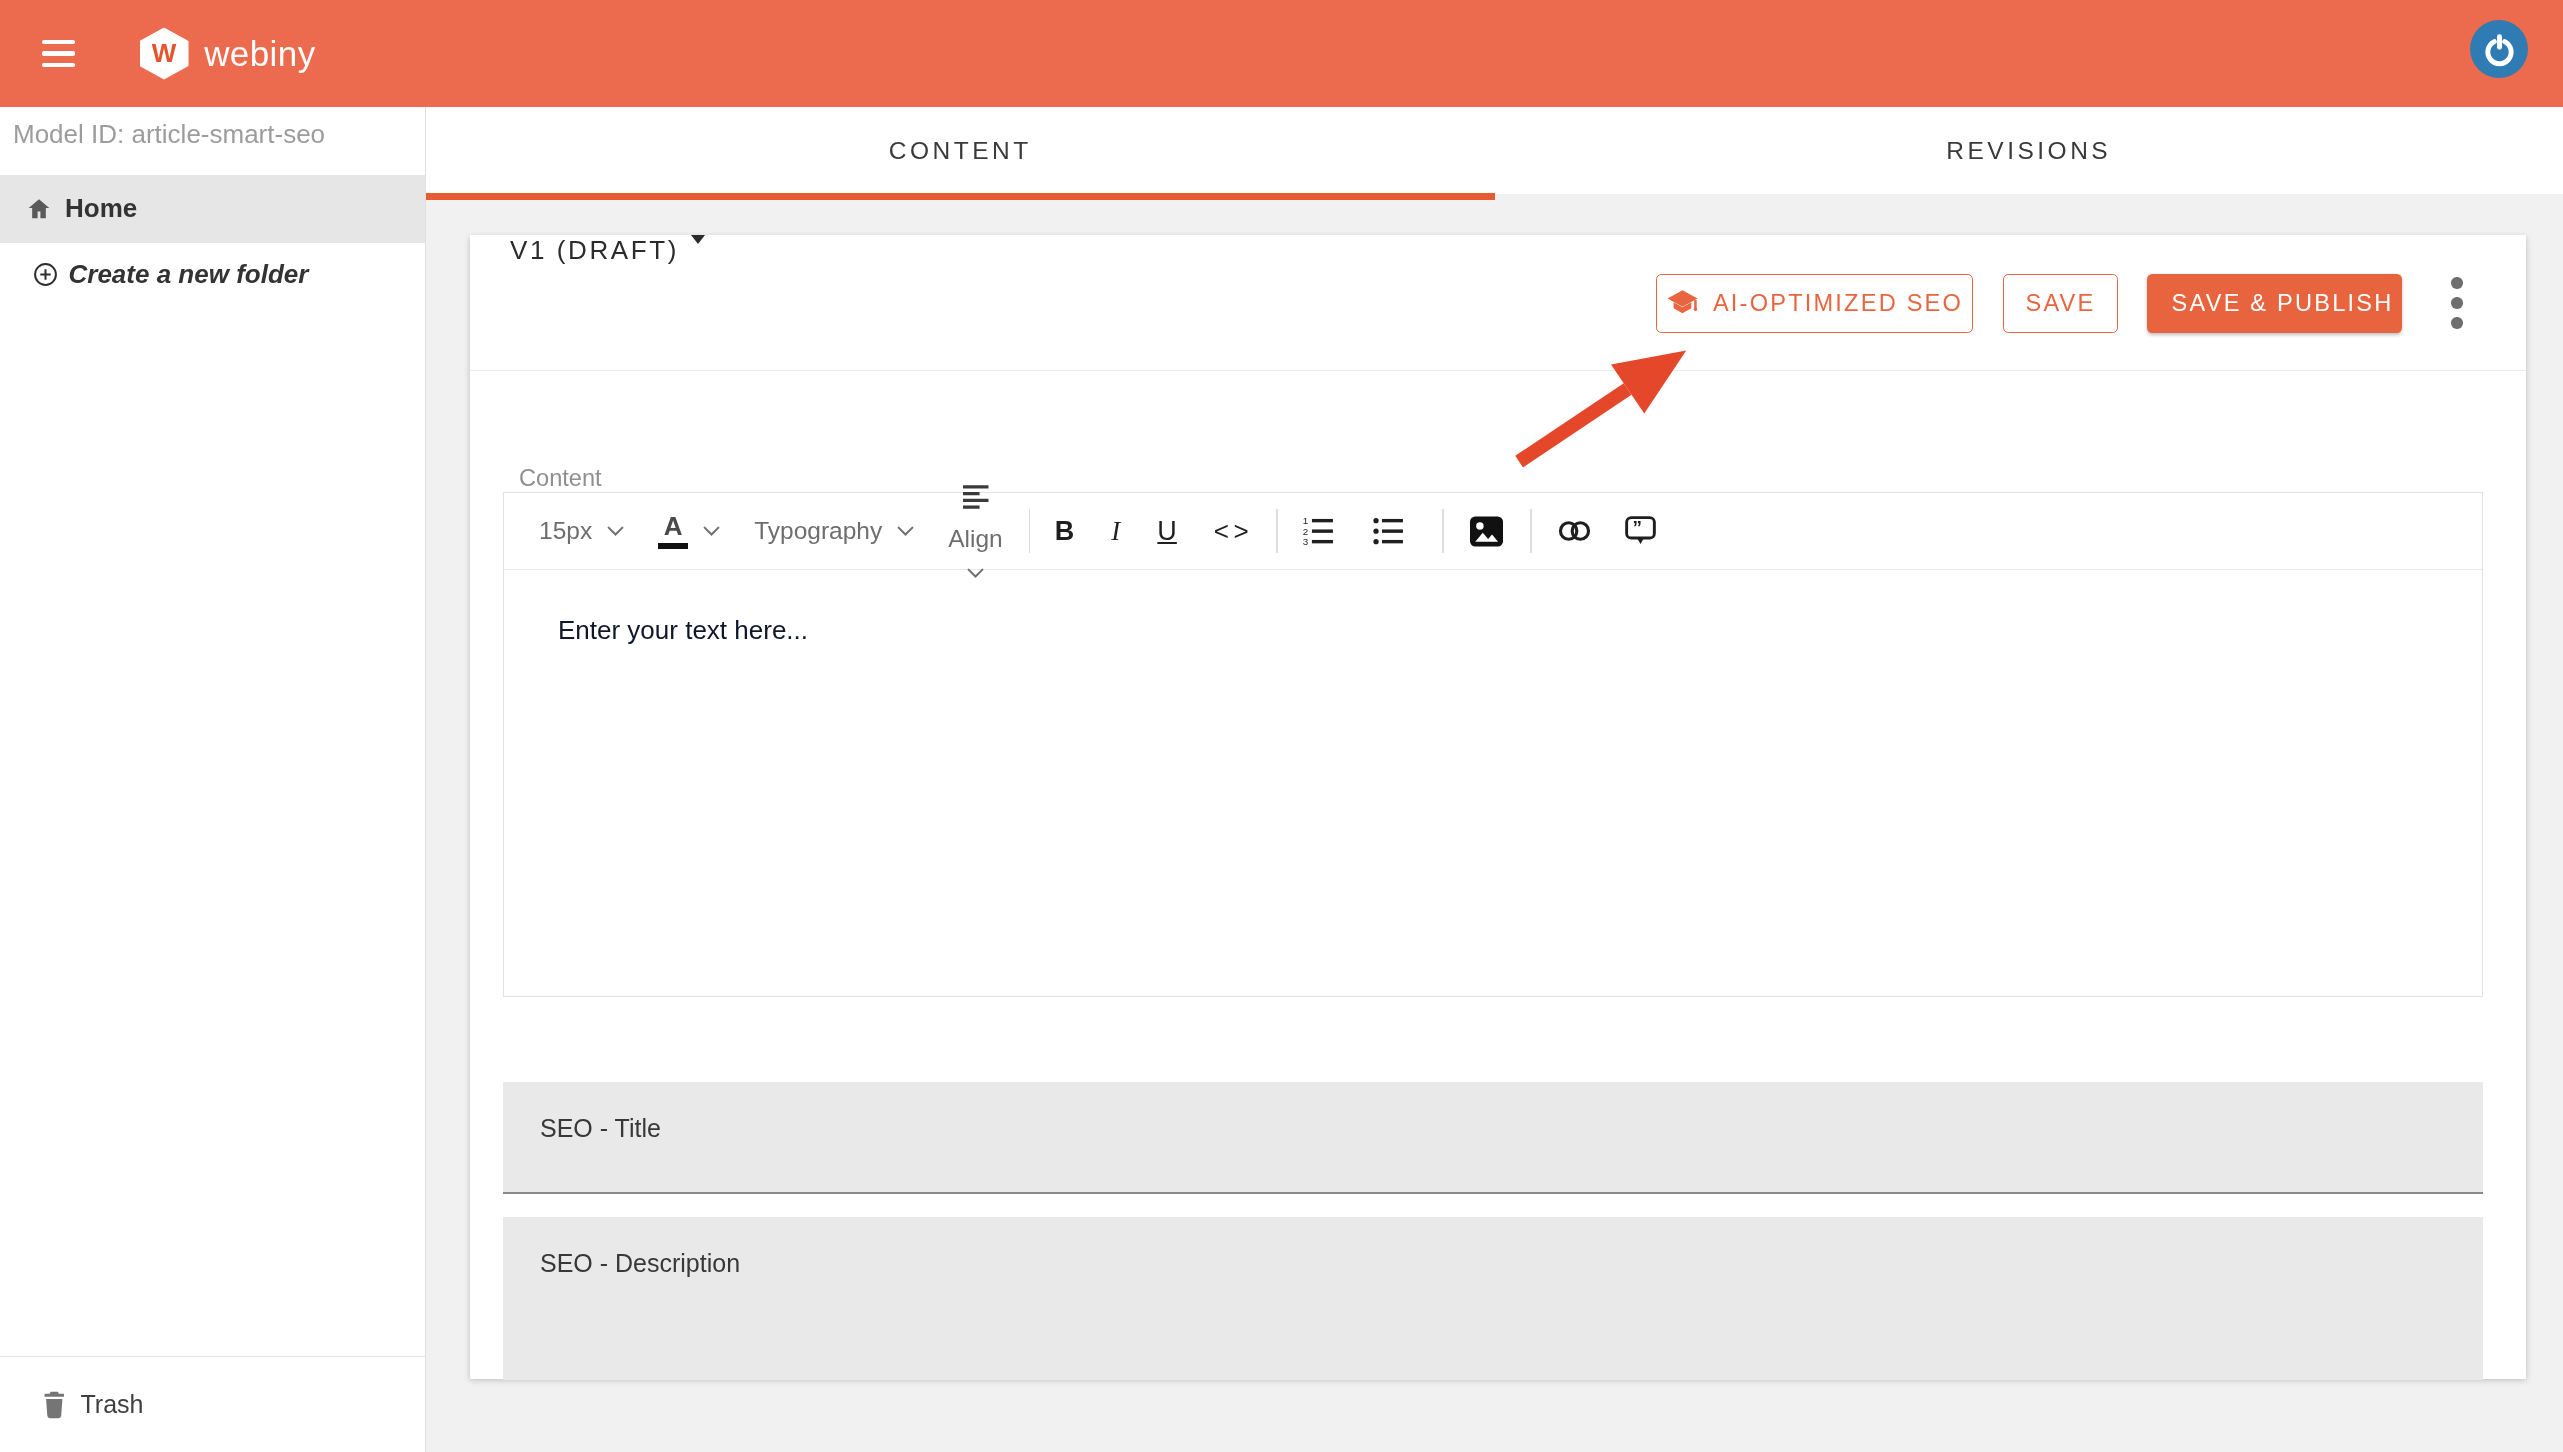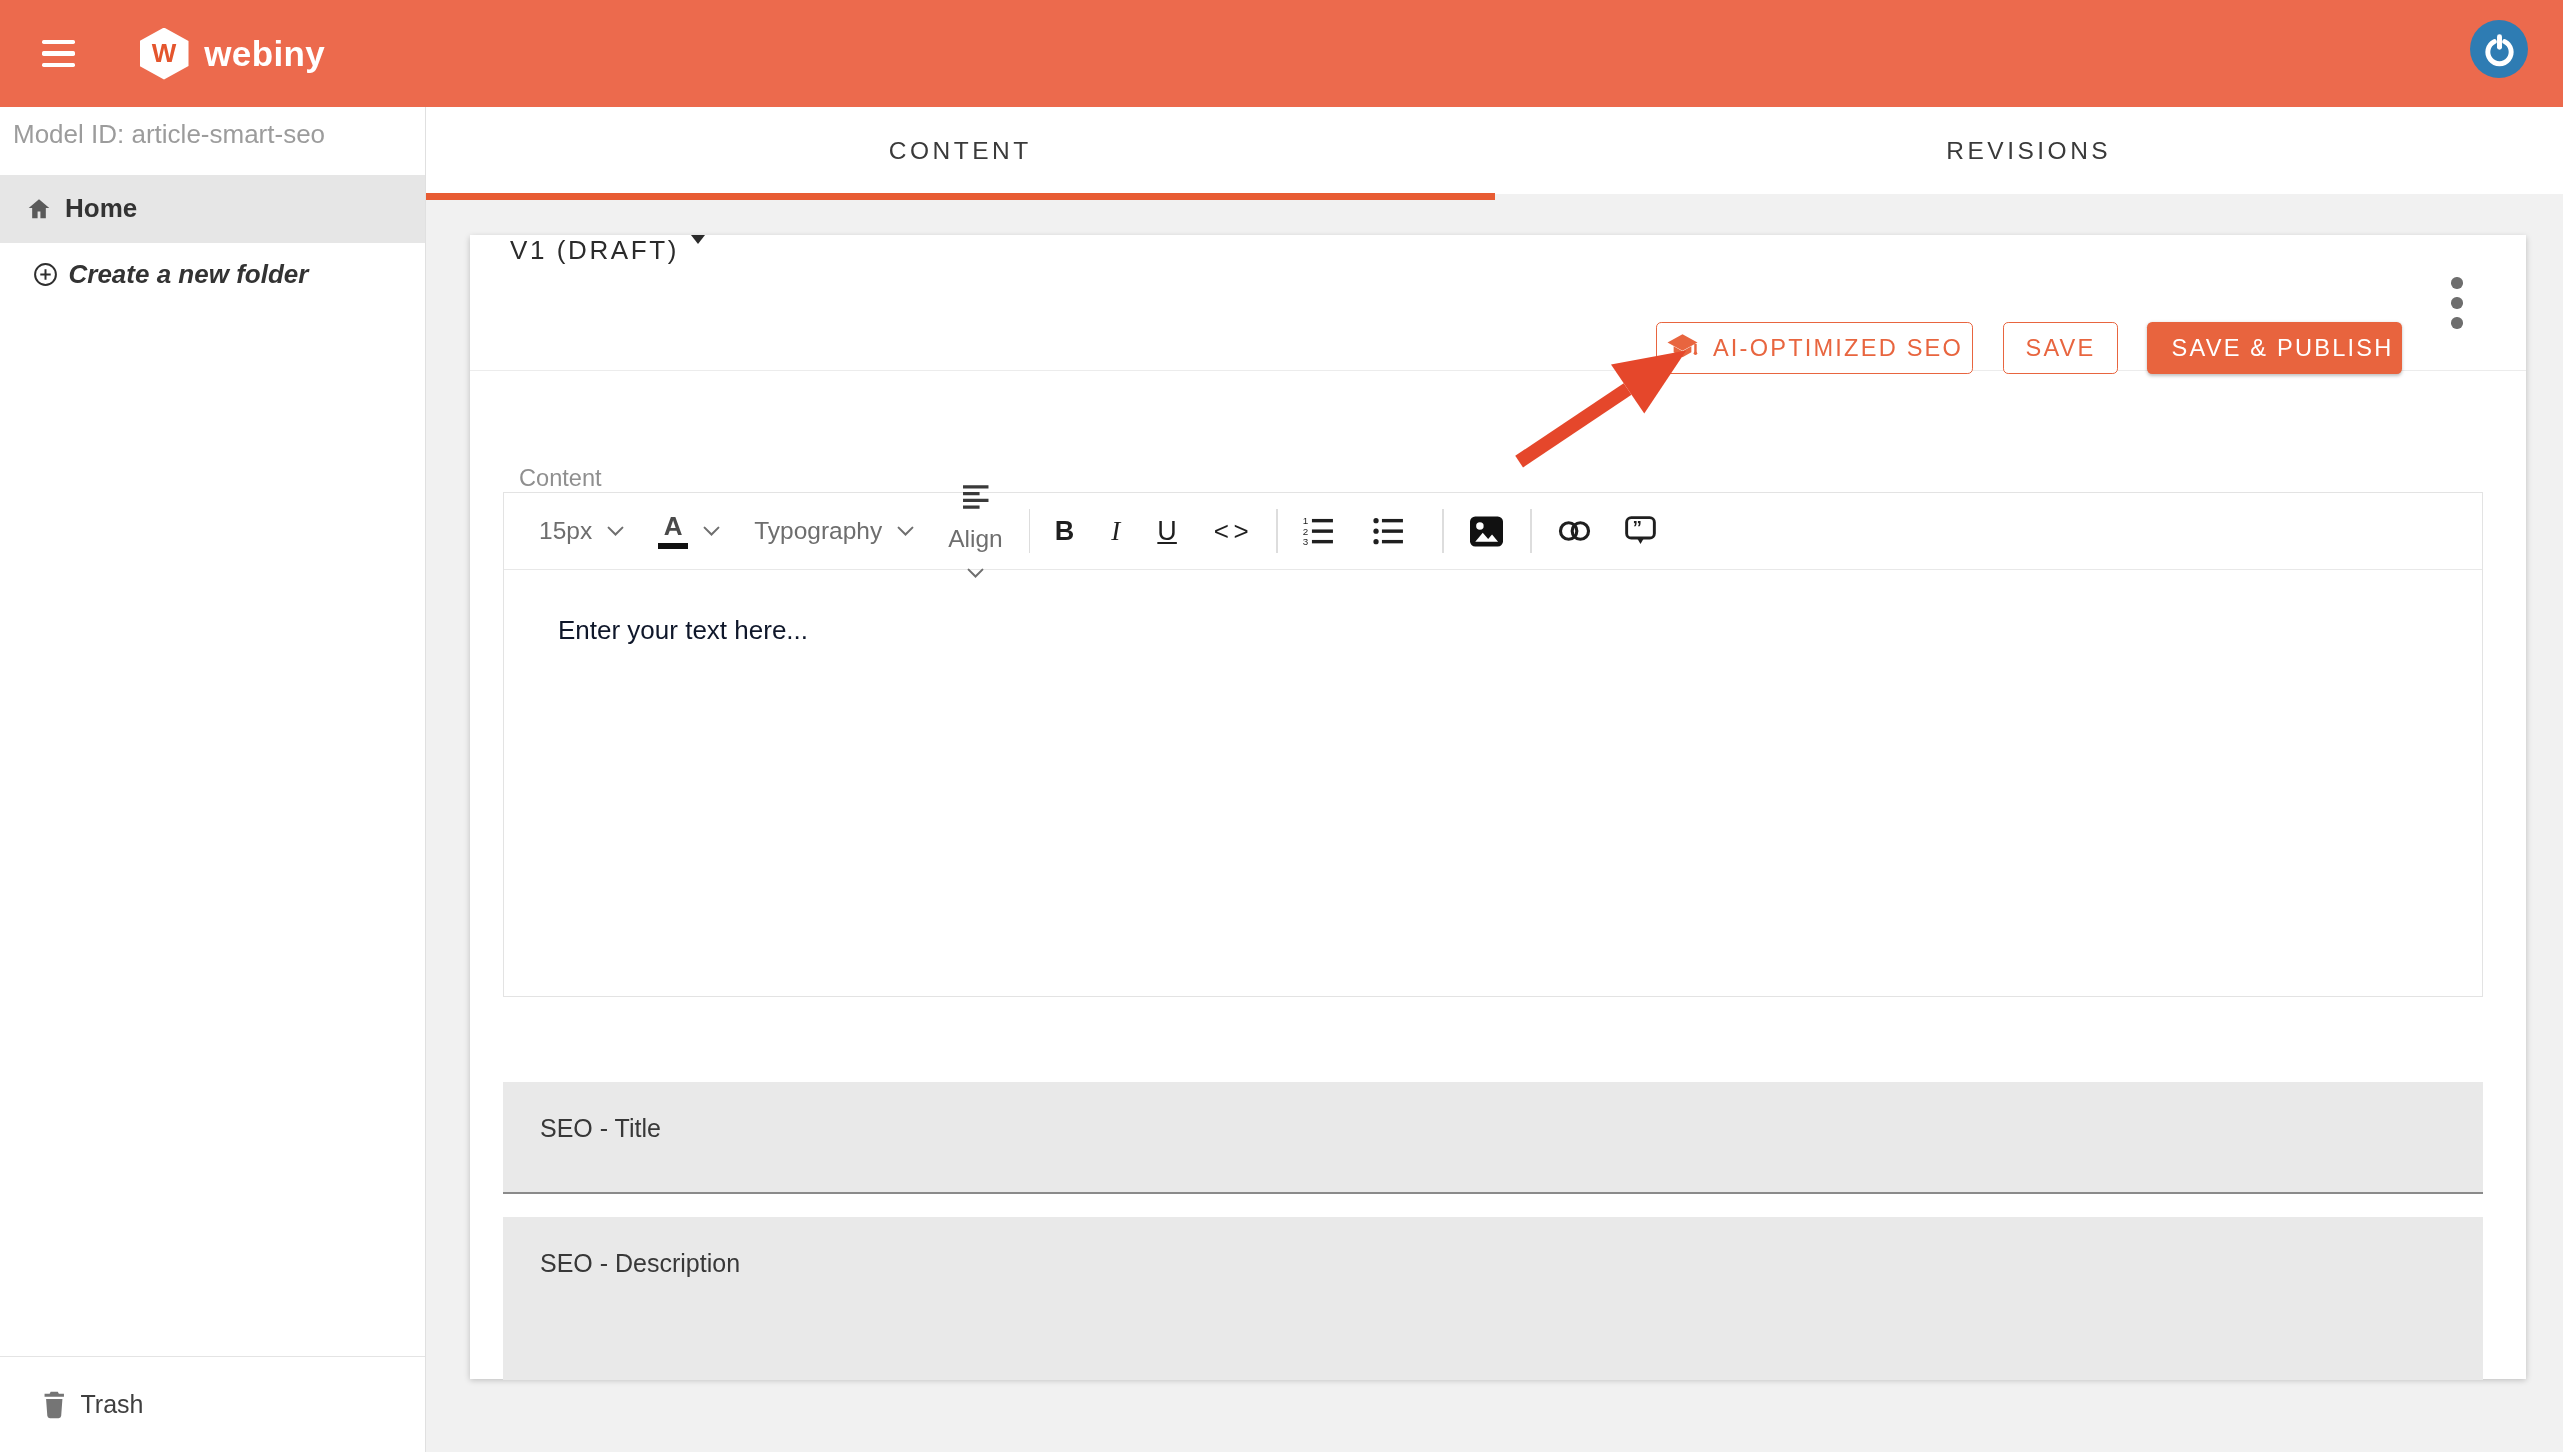--- a/index.html
+++ b/index.html
@@ -11,21 +11,21 @@
     overflow:hidden;
     color:#333;
   }
   
   .topbar{position:absolute;left:0;top:0;width:2563px;height:107px;background:#EC6A4D;display:flex;align-items:center;}
   .hamburger{width:80px;height:107px;display:flex;flex-direction:column;justify-content:center;align-items:flex-end;gap:7px;margin-left:42px;cursor:pointer;align-items:flex-start;}
   .hamburger span{display:block;width:33px;height:4.4px;background:#fff;border-radius:1.7px;}
   .logo-wrap{display:flex;align-items:center;gap:15.7px;margin-left:17.5px;}
   .hexagon{width:49px;height:52px;background:#fff;clip-path:polygon(50% 0,100% 26%,100% 74%,50% 100%,0 74%,0 26%);display:flex;align-items:center;justify-content:center;}
   .hexagon b{color:#E4552E;font-size:26px;font-weight:800;}
-  .brand{color:#fff;font-size:35px;font-weight:700;letter-spacing:0.4px;}
+  .brand{color:#fff;font-size:35px;font-weight:400;letter-spacing:0.4px;}
   .avatar{position:absolute;right:35px;top:20px;width:58px;height:58px;border-radius:50%;background:#2E7CB3;display:flex;align-items:center;justify-content:center;cursor:pointer;}
   
   .sidebar{position:absolute;left:0;top:107px;width:426px;height:1345px;background:#fff;border-right:0.9px solid #E0E0E0;}
   .sb-title{margin:31.5px 0 0 13px;font-size:41px;font-weight:600;color:#191919;letter-spacing:0.2px;}
   .sb-sub{margin:12.2px 0 0 13px;font-size:26px;color:#9C9C9C;}
   .sb-home{margin-top:24.5px;height:68px;background:#E6E6E6;display:flex;align-items:center;cursor:pointer;}
   .sb-home .lbl{font-size:26px;font-weight:700;color:#333;margin-left:13px;}
   .sb-create{height:63px;display:flex;align-items:center;cursor:pointer;font-style:italic;}
   .sb-create .lbl{font-size:26px;font-weight:600;color:#333;margin-left:10.5px;}
   .sb-icon{margin-left:26px;flex:0 0 auto;display:flex;}
@@ -33,21 +33,21 @@
   .sb-footer .lbl{font-size:25px;color:#3F3F3F;margin-left:14px;}
   
   .tabbar{position:absolute;left:426px;top:107px;width:2137px;height:87px;background:#fff;display:flex;}
   .tab{width:50%;display:flex;align-items:center;justify-content:center;font-size:24.5px;letter-spacing:3.5px;font-weight:500;color:#3A3A3A;cursor:pointer;position:relative;}
   .tab.active::after{content:"";position:absolute;left:0;bottom:-6.1px;width:100%;height:7px;background:#E85C33;}
   
   .card{position:absolute;left:470px;top:235px;width:2056px;height:1144px;background:#fff;box-shadow:0 1.7px 6.1px rgba(0,0,0,.22);}
   .card-head{position:relative;height:136px;border-bottom:1.7px solid #ECECEC;}
   .version{position:absolute;left:40px;top:0;height:136px;display:flex;align-items:flex-start;gap:12.2px;font-size:26px;letter-spacing:2.6px;color:#2B2B2B;font-weight:500;cursor:pointer;}
   .caret{width:0;height:0;border-left:7.9px solid transparent;border-right:7.9px solid transparent;border-top:9.6px solid #2B2B2B;}
-  .btn{position:absolute;top:39px;height:52px;border-radius:5.2px;font-family:inherit;font-size:23.6px;letter-spacing:2.2px;font-weight:500;cursor:pointer;display:flex;align-items:center;justify-content:center;background:#fff;margin-top:48px;}
+  .btn{position:absolute;top:39px;height:59px;border-radius:5.2px;font-family:inherit;font-size:23.6px;letter-spacing:2.2px;font-weight:500;cursor:pointer;display:flex;align-items:center;justify-content:center;background:#fff;}
   .btn.outline{border:1.7px solid #E8653F;color:#E8653F;}
   .btn.filled{border:none;background:#E8643E;color:#fff;box-shadow:0 1.7px 3.5px rgba(0,0,0,.25);padding-left:16px;}
   .btn-ai{left:1186px;width:317px;gap:14px;}
   .btn-save{left:1533px;width:115px;}
   .btn-sp{left:1677px;width:255px;}
   .kebab{position:absolute;left:1967px;top:35px;width:40px;height:66px;display:flex;flex-direction:column;align-items:center;justify-content:center;gap:8.7px;cursor:pointer;background:none;border:none;}
   .kebab i{width:11.4px;height:11.4px;border-radius:50%;background:#6E6E6E;}
   
   .content-label{position:absolute;left:49px;top:230px;font-size:23.6px;color:#8F8F8F;}
   .editor{position:absolute;left:33px;top:257px;width:1980px;height:505px;border:1.7px solid #E3E3E3;}

